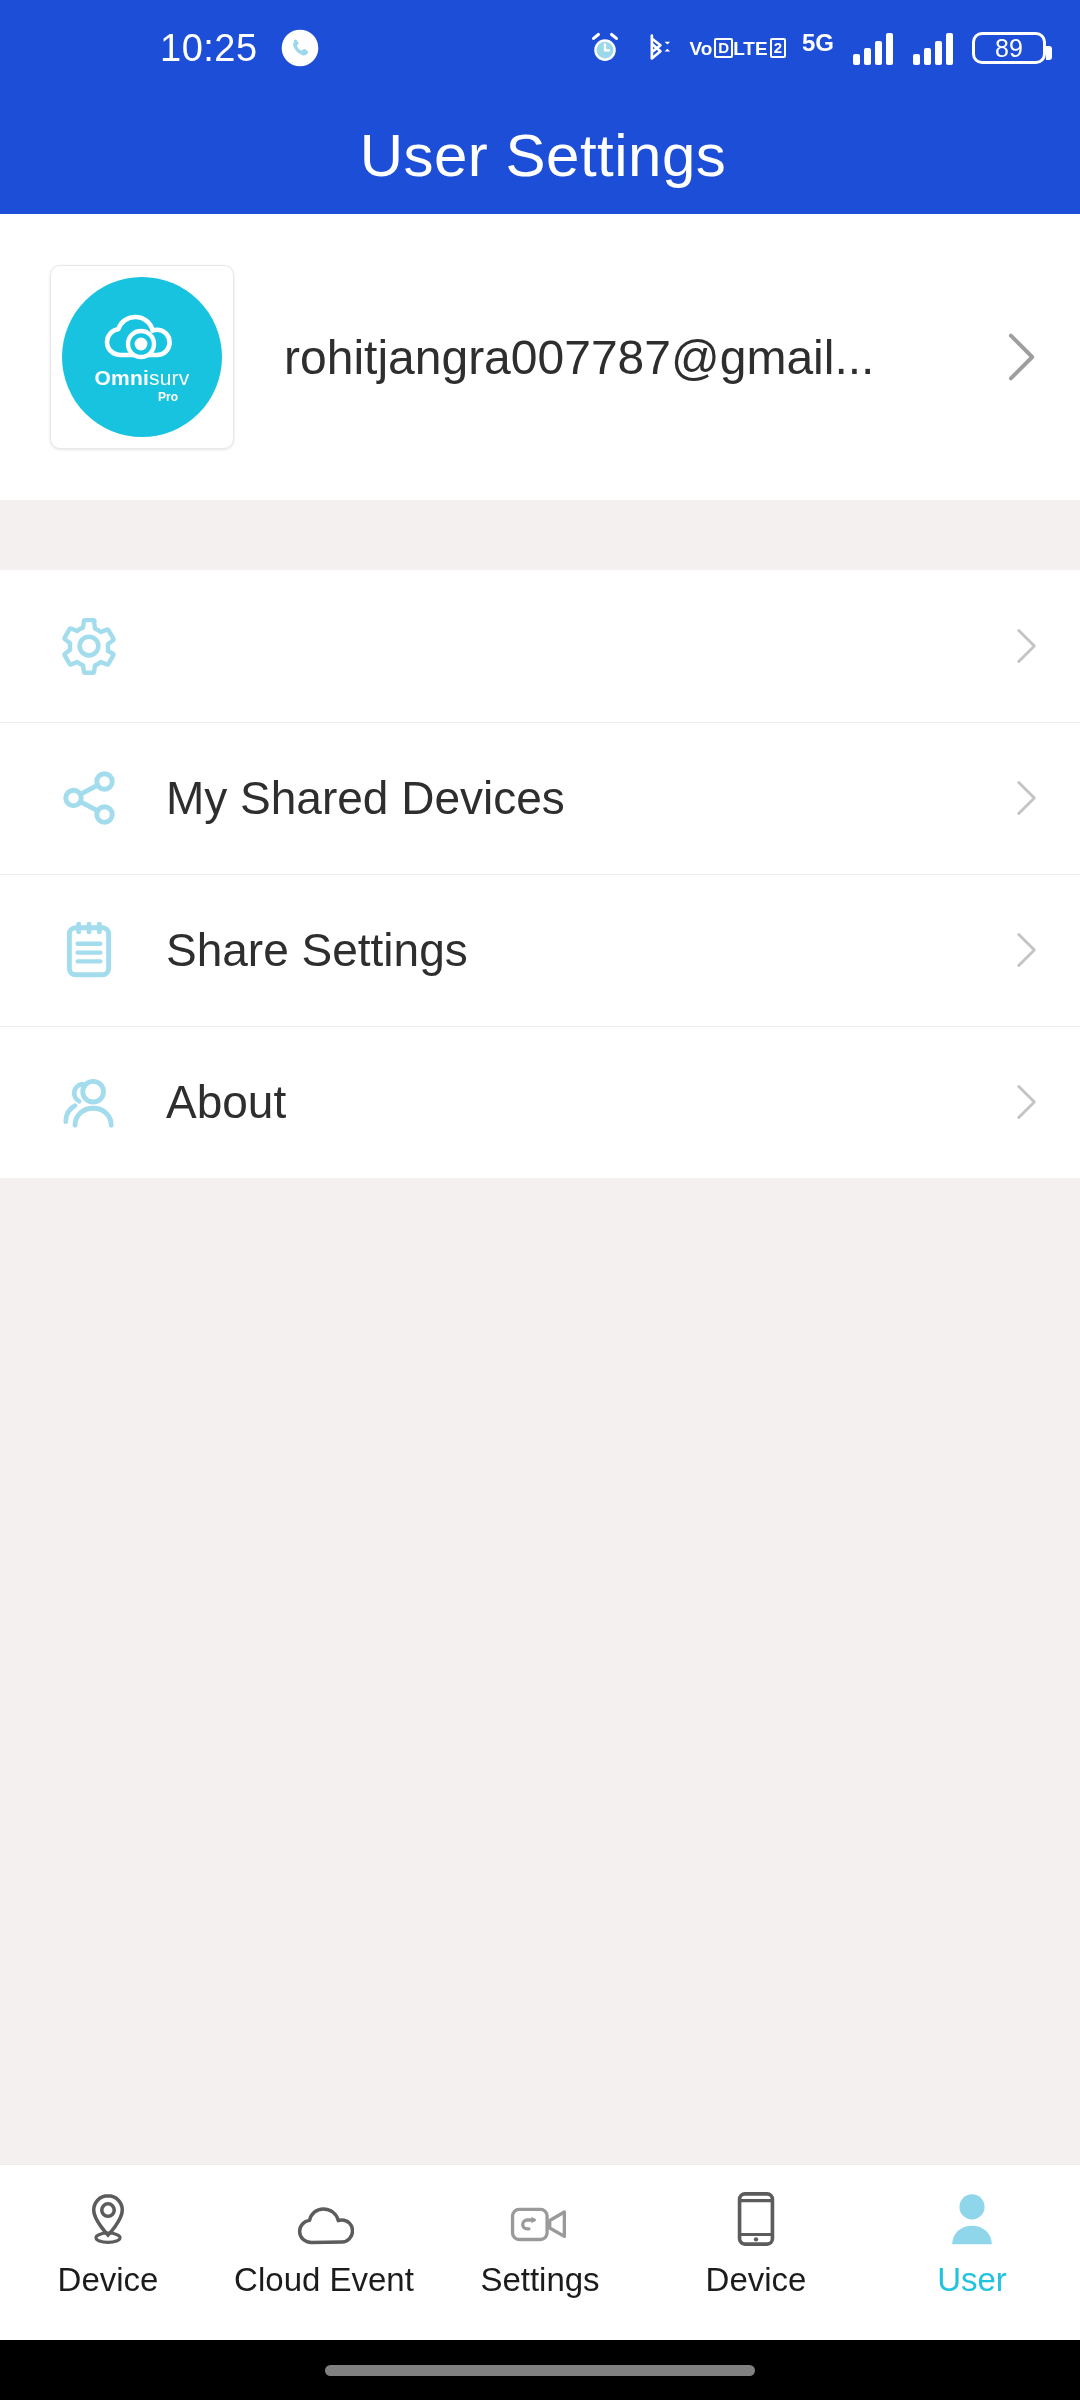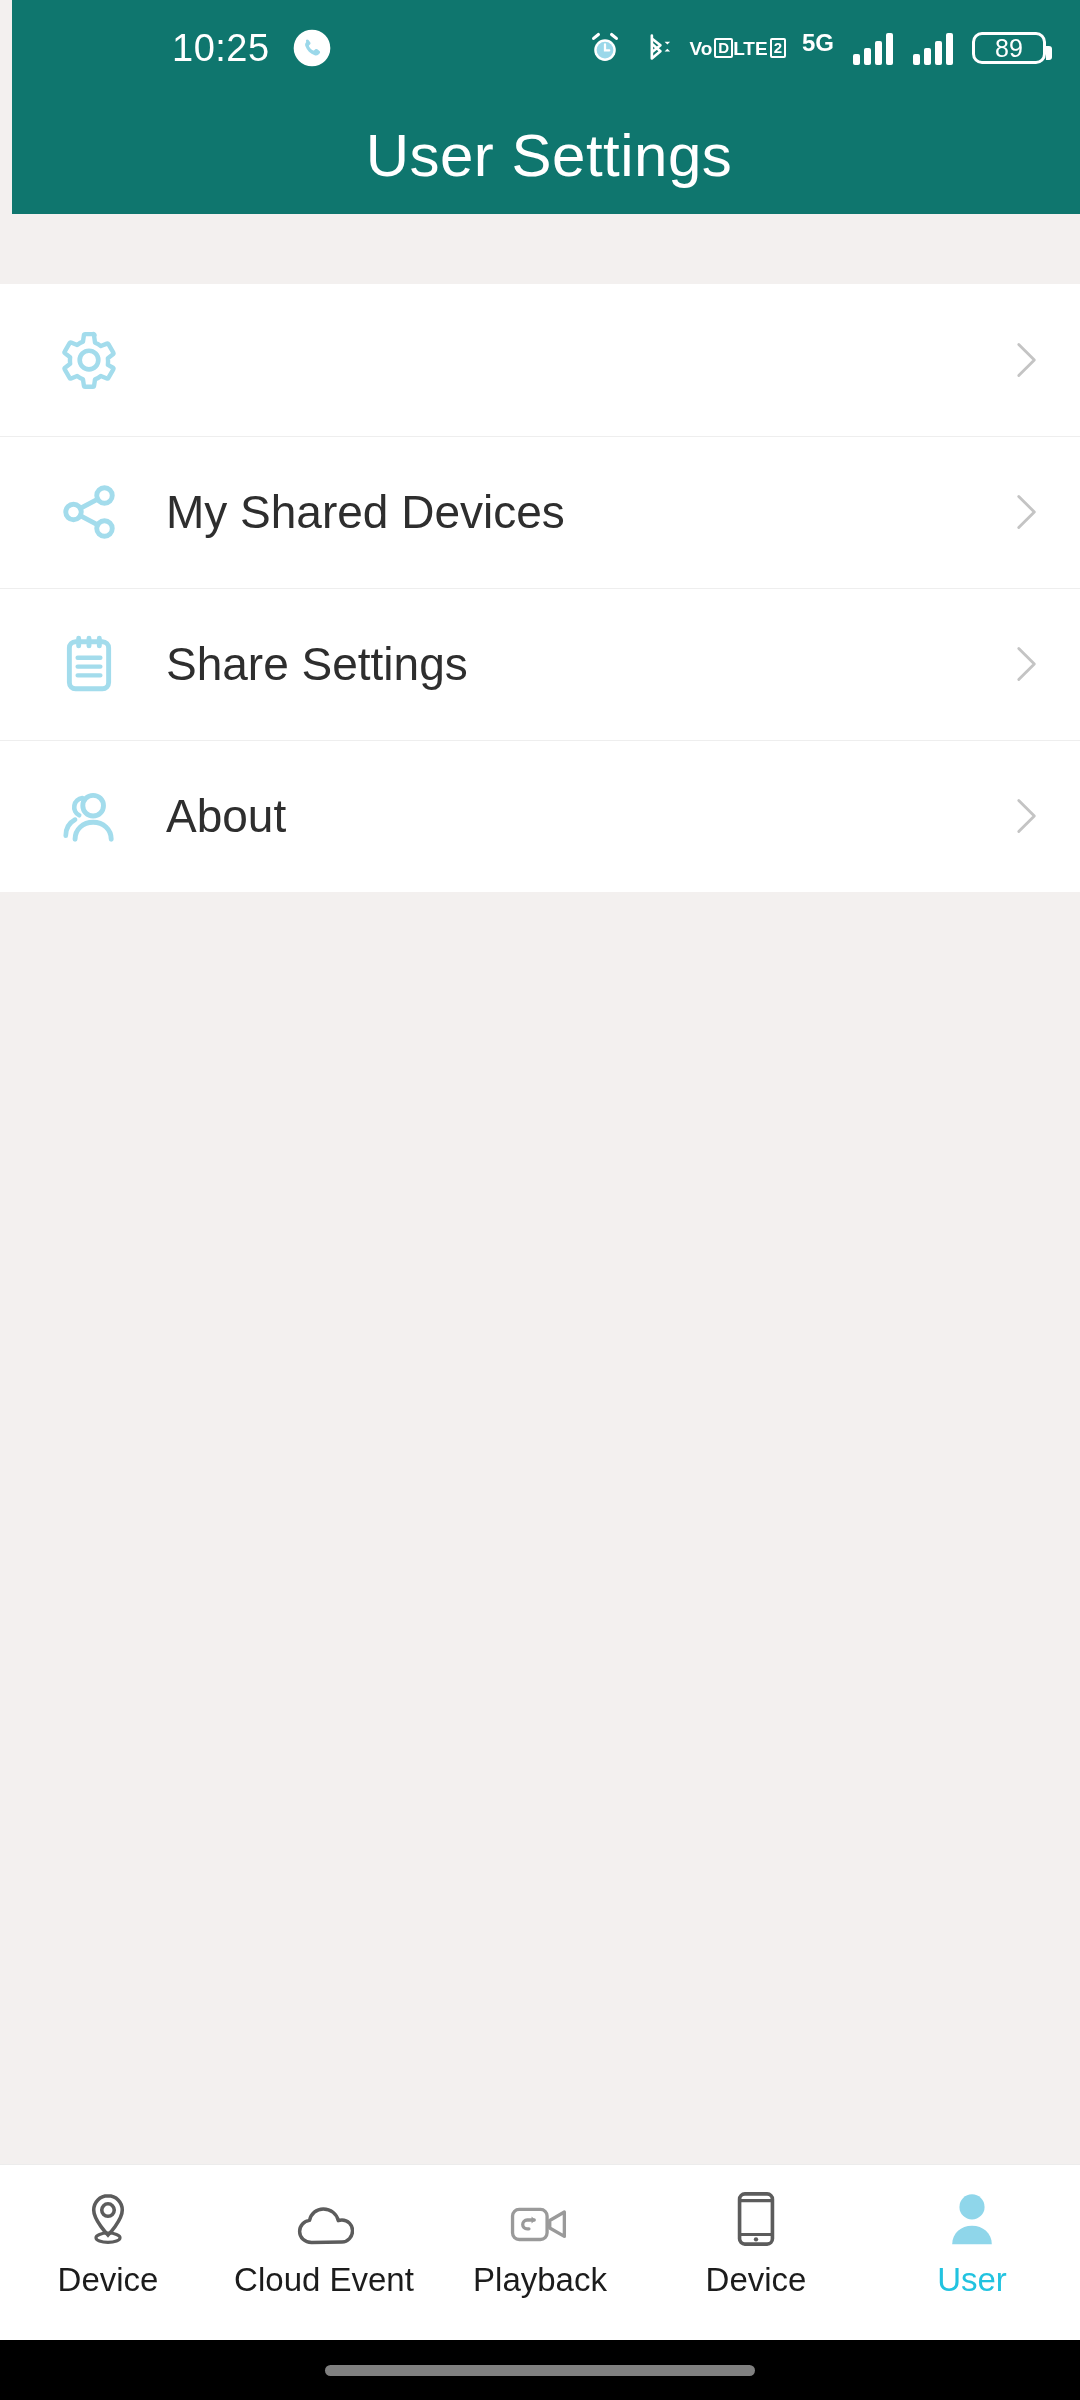--- a/index.html
+++ b/index.html
@@ -11,25 +11,24 @@
   }
   #screen{
     position:relative;
     width:1080px; height:2400px;
     background:#f3f0ef;
     display:flex; flex-direction:column;
   }
 
   
   .header{
-    background:#0f766e;
+    background:#1d4ed8;
     height:214px;
     flex:0 0 214px;
     position:relative;
-    margin-left:12px;
   }
   .statusbar{
     height:96px;
     display:flex; align-items:center;
     padding:0 34px 0 0;
     position:relative;
   }
   .sb-left{
     display:flex; align-items:center; gap:22px;
     margin-left:160px;
@@ -234,20 +233,40 @@
 
         <div class="battery">
           <span>89</span>
         </div>
       </div>
     </div>
 
     <div class="title">User Settings</div>
   </div>
 
+  <div class="profile">
+    <div class="logo-card">
+      <div class="logo-circle">
+        <svg width="86" height="54" viewBox="0 0 86 54">
+          <path d="M22 44c-8 0-14-5.6-14-13 0-6.6 5-12 11.4-12.8C21.6 11 28.2 6 36.2 6c8.6 0 15.8 5.8 17.4 13.6 1.4-.5 2.8-.8 4.4-.8 7 0 12.6 5.6 12.6 12.6S65 44 58 44z" fill="none" stroke="#fff" stroke-width="4.6" stroke-linejoin="round"></path>
+          <circle cx="42" cy="33" r="14.5" fill="#18c3e0"></circle>
+          <circle cx="42" cy="33" r="13" fill="none" stroke="#fff" stroke-width="4.4"></circle>
+          <circle cx="42" cy="33" r="6.4" fill="#fff"></circle>
+        </svg>
+        <div class="logo-word"><span>Omni</span><span class="lite">surv</span></div>
+        <div class="logo-pro">Pro</div>
+      </div>
+    </div>
+
+    <div class="email">rohitjangra007787@gmail...</div>
+
+    <svg class="chev" width="44" height="64" viewBox="0 0 24 36">
+      <path d="M8 6l12 12L8 30" stroke="#9e9e9e" stroke-width="2.2" fill="none" stroke-linecap="round" stroke-linejoin="round"></path>
+    </svg>
+  </div>
 
   <div class="gap"></div>
 
   <div class="list">
 
     <div class="row">
       <div class="row-icon">
         <svg width="62" height="62" viewBox="0 0 24 24">
           <path d="M12 8.4a3.6 3.6 0 1 0 0 7.2 3.6 3.6 0 0 0 0-7.2z" fill="none" stroke="#a3dcec" stroke-width="1.8"></path>
           <path d="M19.3 13.9c.05-.4.07-.8.07-1.3s-.02-.9-.07-1.3l2-1.5a.5.5 0 0 0 .12-.62l-1.9-3.3a.48.48 0 0 0-.58-.22l-2.35.95a7.2 7.2 0 0 0-2.25-1.3l-.36-2.5A.48.48 0 0 0 13.5 2h-3a.48.48 0 0 0-.47.4l-.36 2.5c-.82.33-1.58.78-2.25 1.3l-2.35-.95a.48.48 0 0 0-.58.22l-1.9 3.3a.47.47 0 0 0 .12.62l2 1.5c-.05.4-.08.85-.08 1.3s.03.9.08 1.3l-2 1.5a.5.5 0 0 0-.12.62l1.9 3.3c.12.22.38.3.58.22l2.35-.95c.67.52 1.43.97 2.25 1.3l.36 2.5c.03.23.23.4.47.4h3c.24 0 .44-.17.47-.4l.36-2.5a7.2 7.2 0 0 0 2.25-1.3l2.35.95c.2.08.46 0 .58-.22l1.9-3.3a.5.5 0 0 0-.12-.62z" fill="none" stroke="#a3dcec" stroke-width="1.7" stroke-linejoin="round"></path>
@@ -329,21 +348,21 @@
 
     <div class="tab">
       <div class="tab-ico">
         <svg width="62" height="48" viewBox="0 0 28 20">
           <rect x="1.6" y="3.4" width="15.6" height="13.6" rx="3" fill="none" stroke="#9a9a9a" stroke-width="1.5"></rect>
           <path d="M11.4 8.2H8.2a2 2 0 0 0 0 4h.8" fill="none" stroke="#9a9a9a" stroke-width="1.5" stroke-linecap="round"></path>
           <path d="M10.2 6.6 11.9 8.2 10.2 9.8z" fill="#9a9a9a"></path>
           <path d="M18.4 8.4 25 4.6v11l-6.6-3.8z" fill="none" stroke="#9a9a9a" stroke-width="1.5" stroke-linejoin="round"></path>
         </svg>
       </div>
-      <div class="tab-label">Playback</div>
+      <div class="tab-label">Settings</div>
     </div>
 
     <div class="tab">
       <div class="tab-ico">
         <svg width="46" height="58" viewBox="0 0 18 24">
           <rect x="2.2" y="1.6" width="13.6" height="20.8" rx="2.2" fill="none" stroke="#5c5c5c" stroke-width="1.5"></rect>
           <path d="M2.2 18.4h13.6" stroke="#5c5c5c" stroke-width="1.3"></path>
           <path d="M2.2 4.4h13.6" stroke="#5c5c5c" stroke-width="1.3"></path>
           <circle cx="9" cy="20.4" r=".9" fill="#5c5c5c"></circle>
         </svg>

